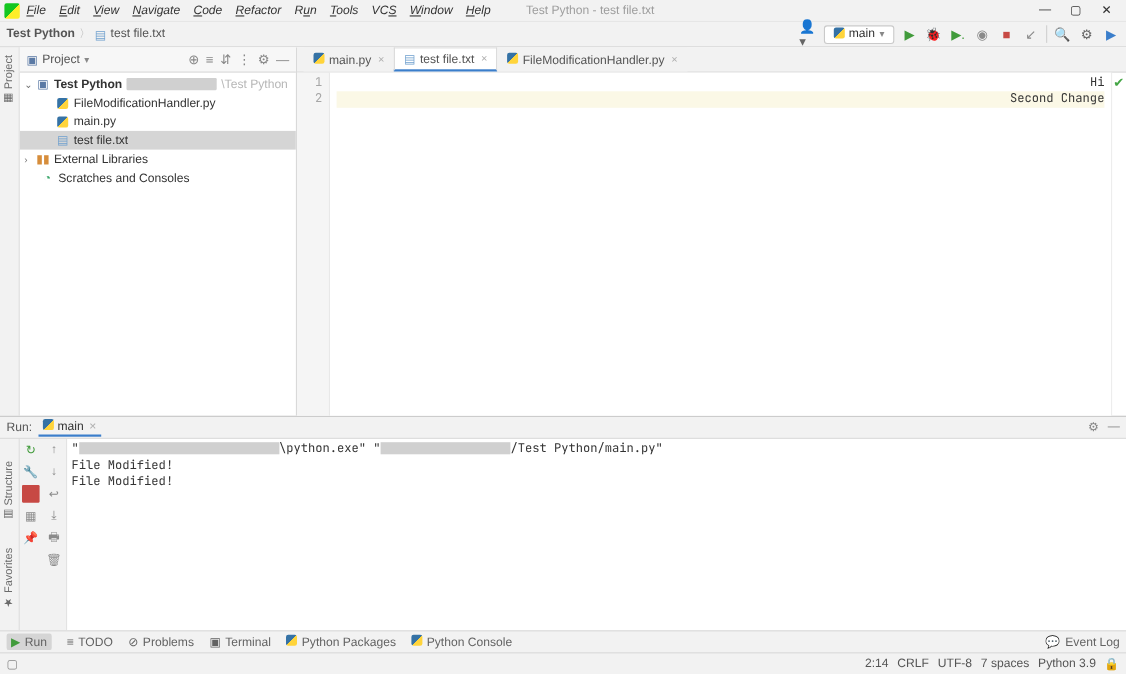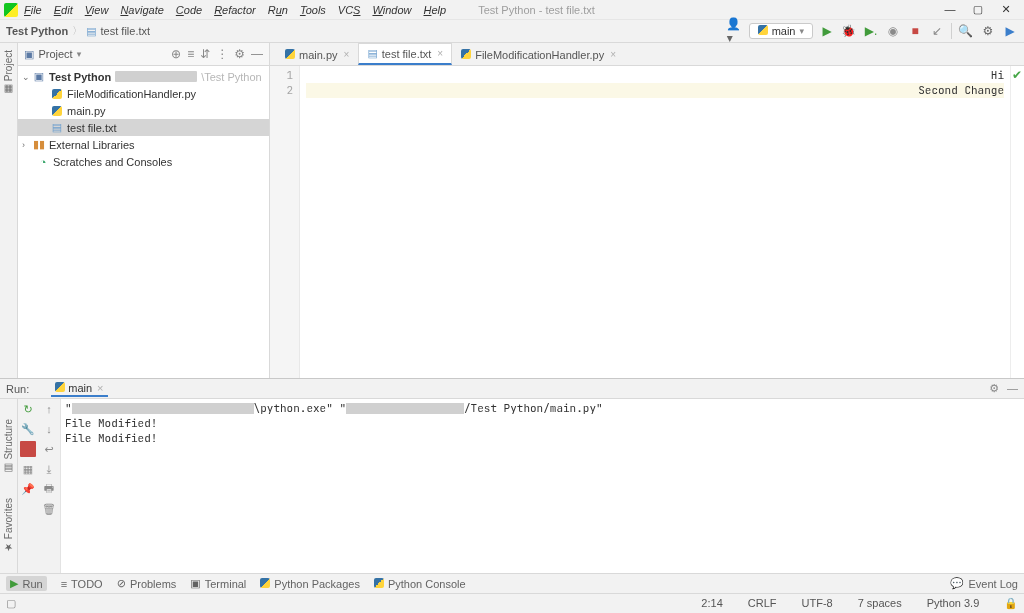--- a/index.html
+++ b/index.html
@@ -57,21 +57,21 @@
   .edbody { flex:1; display:flex; position:relative;}
   .gutter { width:30px; background:#f5f5f5; border-right:1px solid #e8e8e8; text-align:right; padding:2px 6px 0 0; color:#a6a6a6; font-family: "JetBrains Mono","Consolas",monospace; font-size:11px; line-height:15px;}
   .code { flex:1; padding:2px 6px; font-family:"JetBrains Mono","Consolas",monospace; font-size:11px; line-height:15px; color:#333; background:#fff; position:relative;}
   .code .line { height:15px;text-align:right; }
   .code .changed { background:#fbf8e6; }
   .rightstrip { width:14px; border-left:1px solid #ededed; position:relative; }
   .checkmark { position:absolute; top:2px; right:2px; color:#45a646; font-size:12px; }
 
   
   .run { height:195px; border-top:1px solid #c8c8c8; background:#f2f2f2; display:flex; flex-direction:column;}
-  .run-hdr { height:20px; border-bottom:1px solid #d9d9d9; display:flex; align-items:center; padding:0 6px; gap:22px; }
+  .run-hdr { height:20px; border-bottom:1px solid #d9d9d9; display:flex; align-items:center; padding:0 6px; gap:6px; }
   .run-hdr .rlabel { color:#555; }
   .run-hdr .rtab { padding:1px 4px; border-bottom:2px solid #3b7ecb; display:flex; align-items:center; gap:3px;}
   .run-hdr .rright { margin-left:auto; display:flex; gap:8px; color:#888;}
   .run-body { flex:1; display:flex; }
   .run-left-gutter{ width:18px; background:#f2f2f2; border-right:1px solid #d9d9d9; display:flex; flex-direction:column; align-items:center; padding-top:20px; gap:24px;}
   .run-left-gutter .vt { writing-mode:vertical-rl; transform:rotate(180deg); font-size:10px; color:#6a6a6a; display:flex; align-items:center; gap:3px;}
   .run-cols { display:flex; flex:1; }
   .run-tb1 { width:20px; display:flex; flex-direction:column; align-items:center; padding-top:2px; gap:4px; background:#f2f2f2;}
   .run-tb1 span, .run-tb2 span { width:16px; height:16px; display:flex; align-items:center; justify-content:center; font-size:11px; }
   .run-tb2 { width:22px; display:flex; flex-direction:column; align-items:center; padding-top:2px; gap:4px; background:#f2f2f2;}
@@ -80,21 +80,21 @@
   .console .red2{ display:inline-block; background:#d0d0d0; height:11px; vertical-align:middle;}
 
   
   .bottom-tabs { height:20px; border-top:1px solid #d9d9d9; display:flex; align-items:center; padding:0 6px; gap:14px; background:#f2f2f2;}
   .btab { display:flex; align-items:center; gap:4px; color:#636363; font-size:11px; cursor:default;}
   .btab.active { background:#d5d5d5; padding:1px 4px; border-radius:2px;}
   .bright { margin-left:auto; display:flex; align-items:center; gap:4px; color:#636363;}
 
   
   .statusbar { height:20px; border-top:1px solid #d9d9d9; display:flex; align-items:center; padding:0 6px; background:#f2f2f2;}
-  .status-right { margin-left:auto; display:flex; gap:25px; color:#555;}
+  .status-right { margin-left:auto; display:flex; gap:8px; color:#555;}
 
   
   .i-folder { color:#5b7aa5; }
   .i-py::before { content:""; display:inline-block; width:10px; height:10px; background:linear-gradient(135deg,#3572A5 50%,#ffd43b 50%); border-radius:2px; }
   .i-txt { color:#6fa0ce; }
   .i-lib { color:#d68d3b; }
   .i-scratch { color:#3aa66b; }
 </style>
 </head>
 <body>

